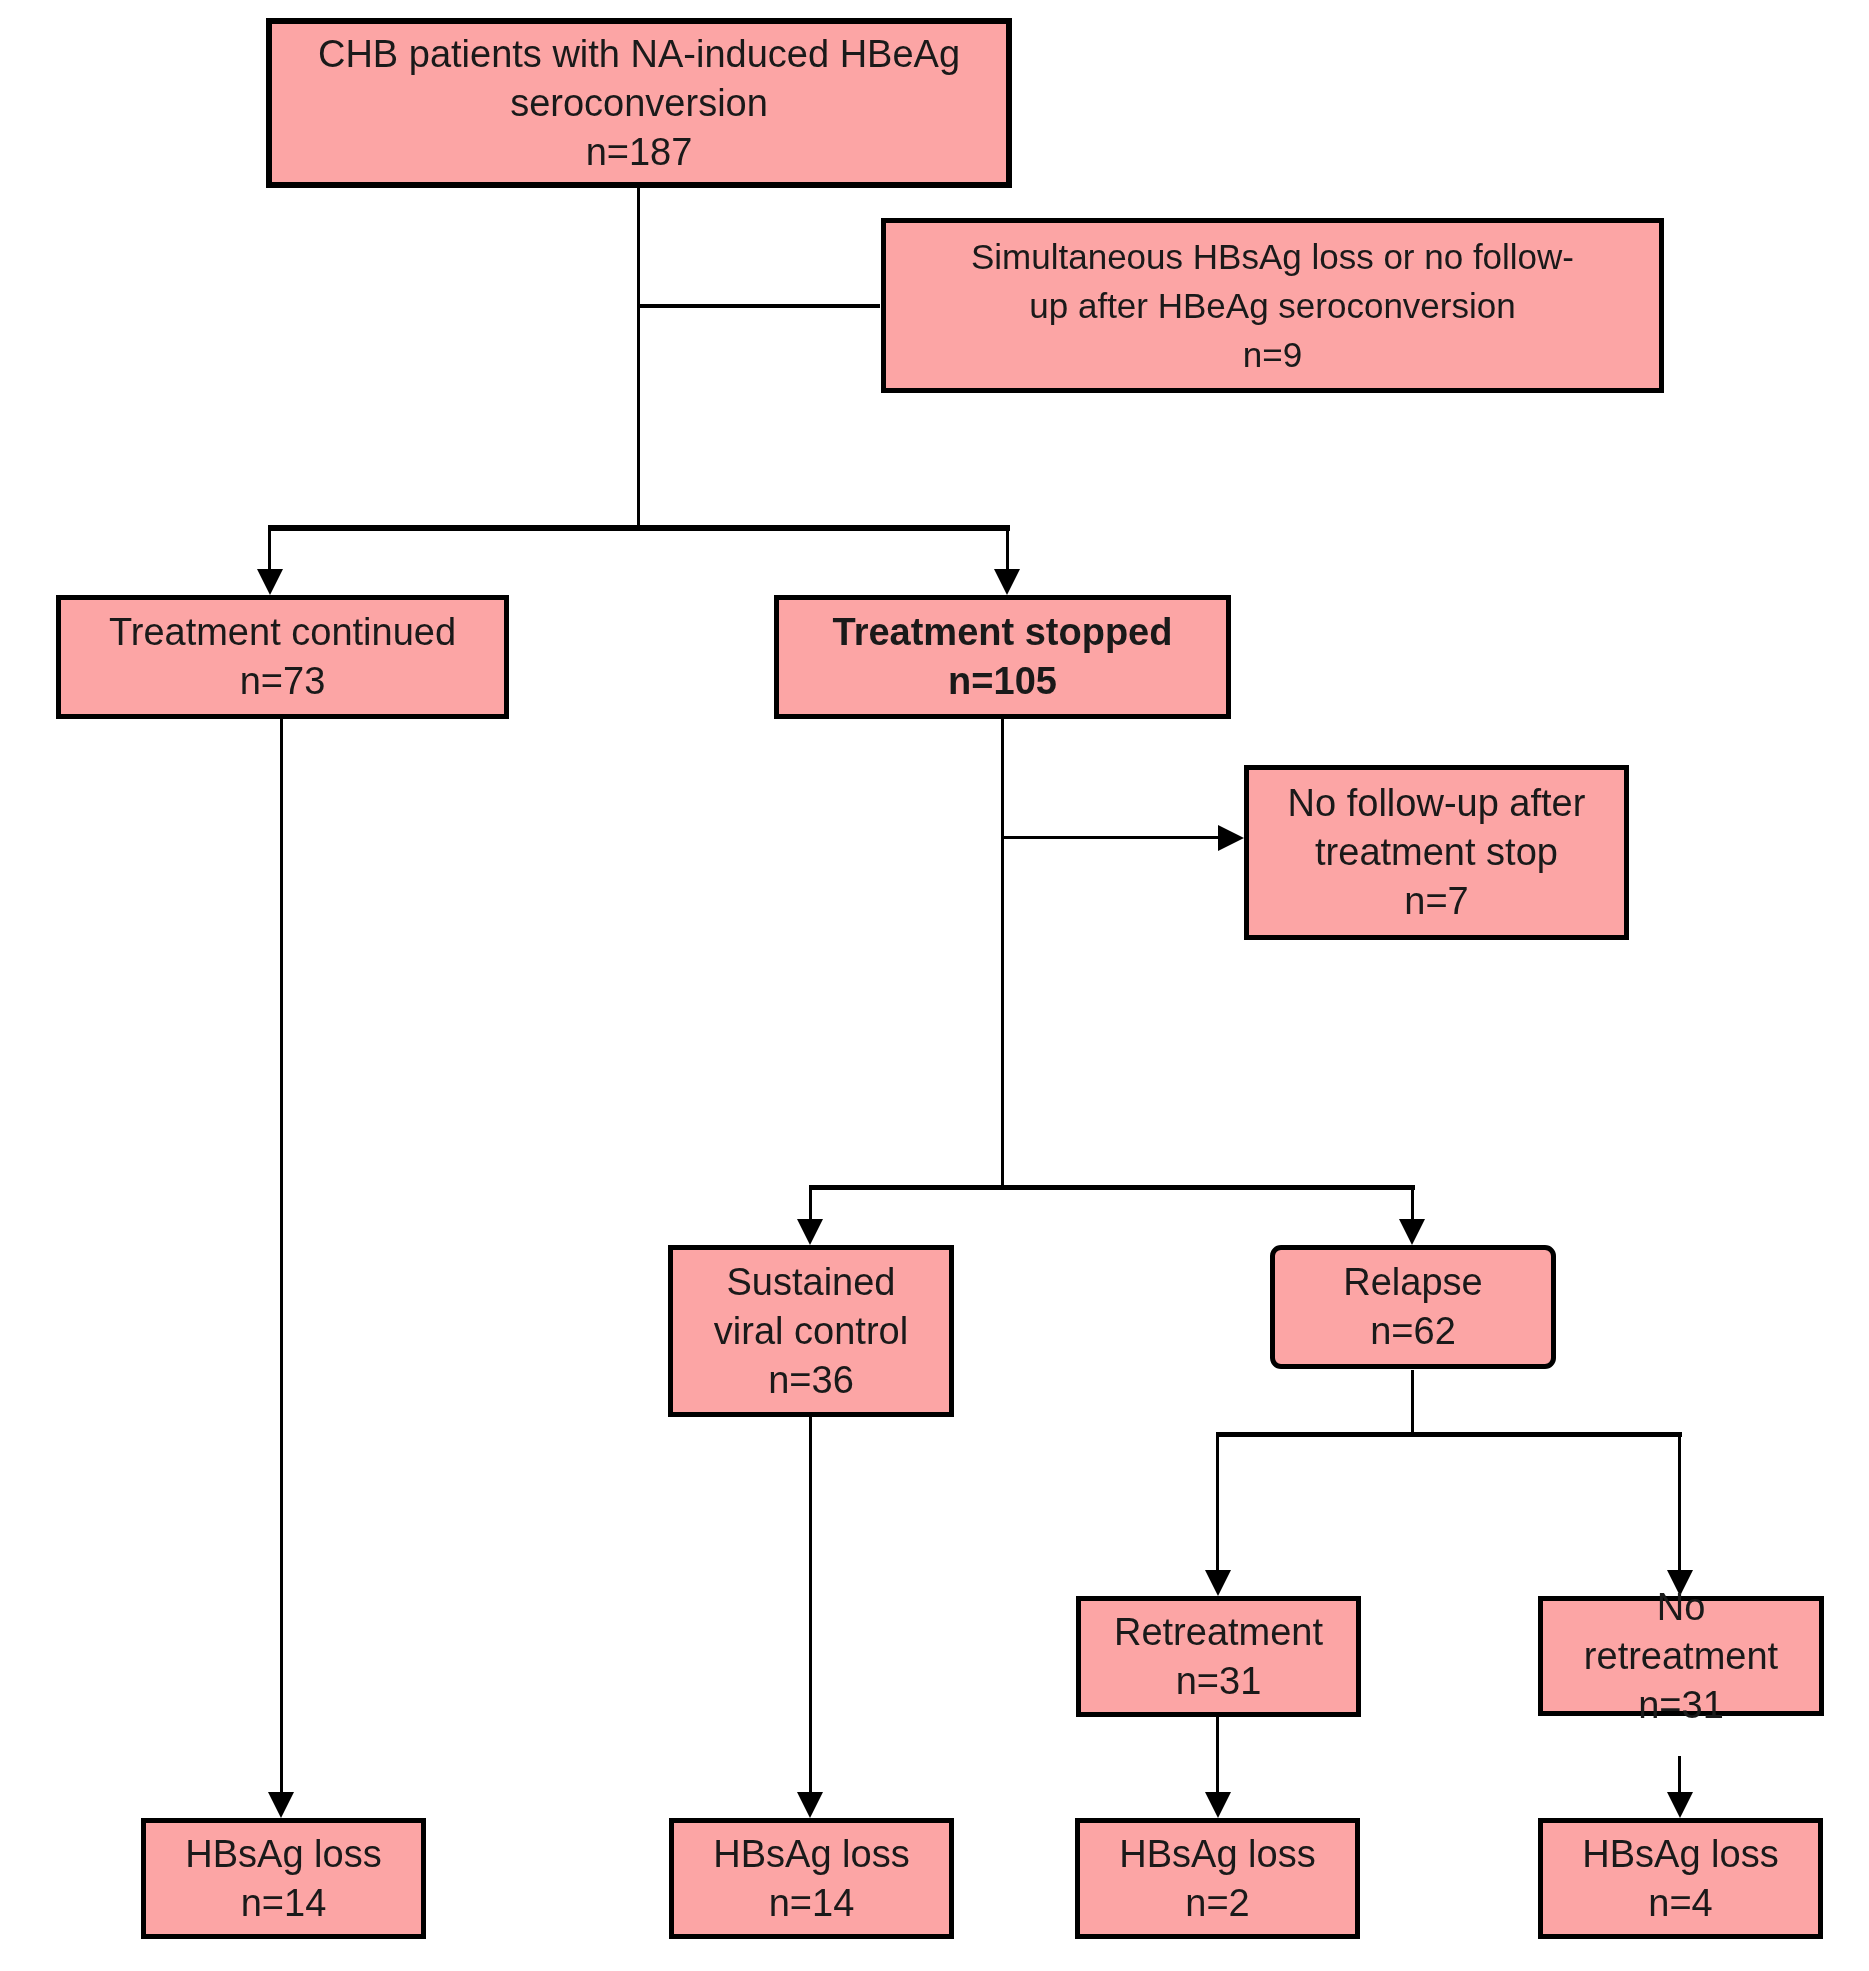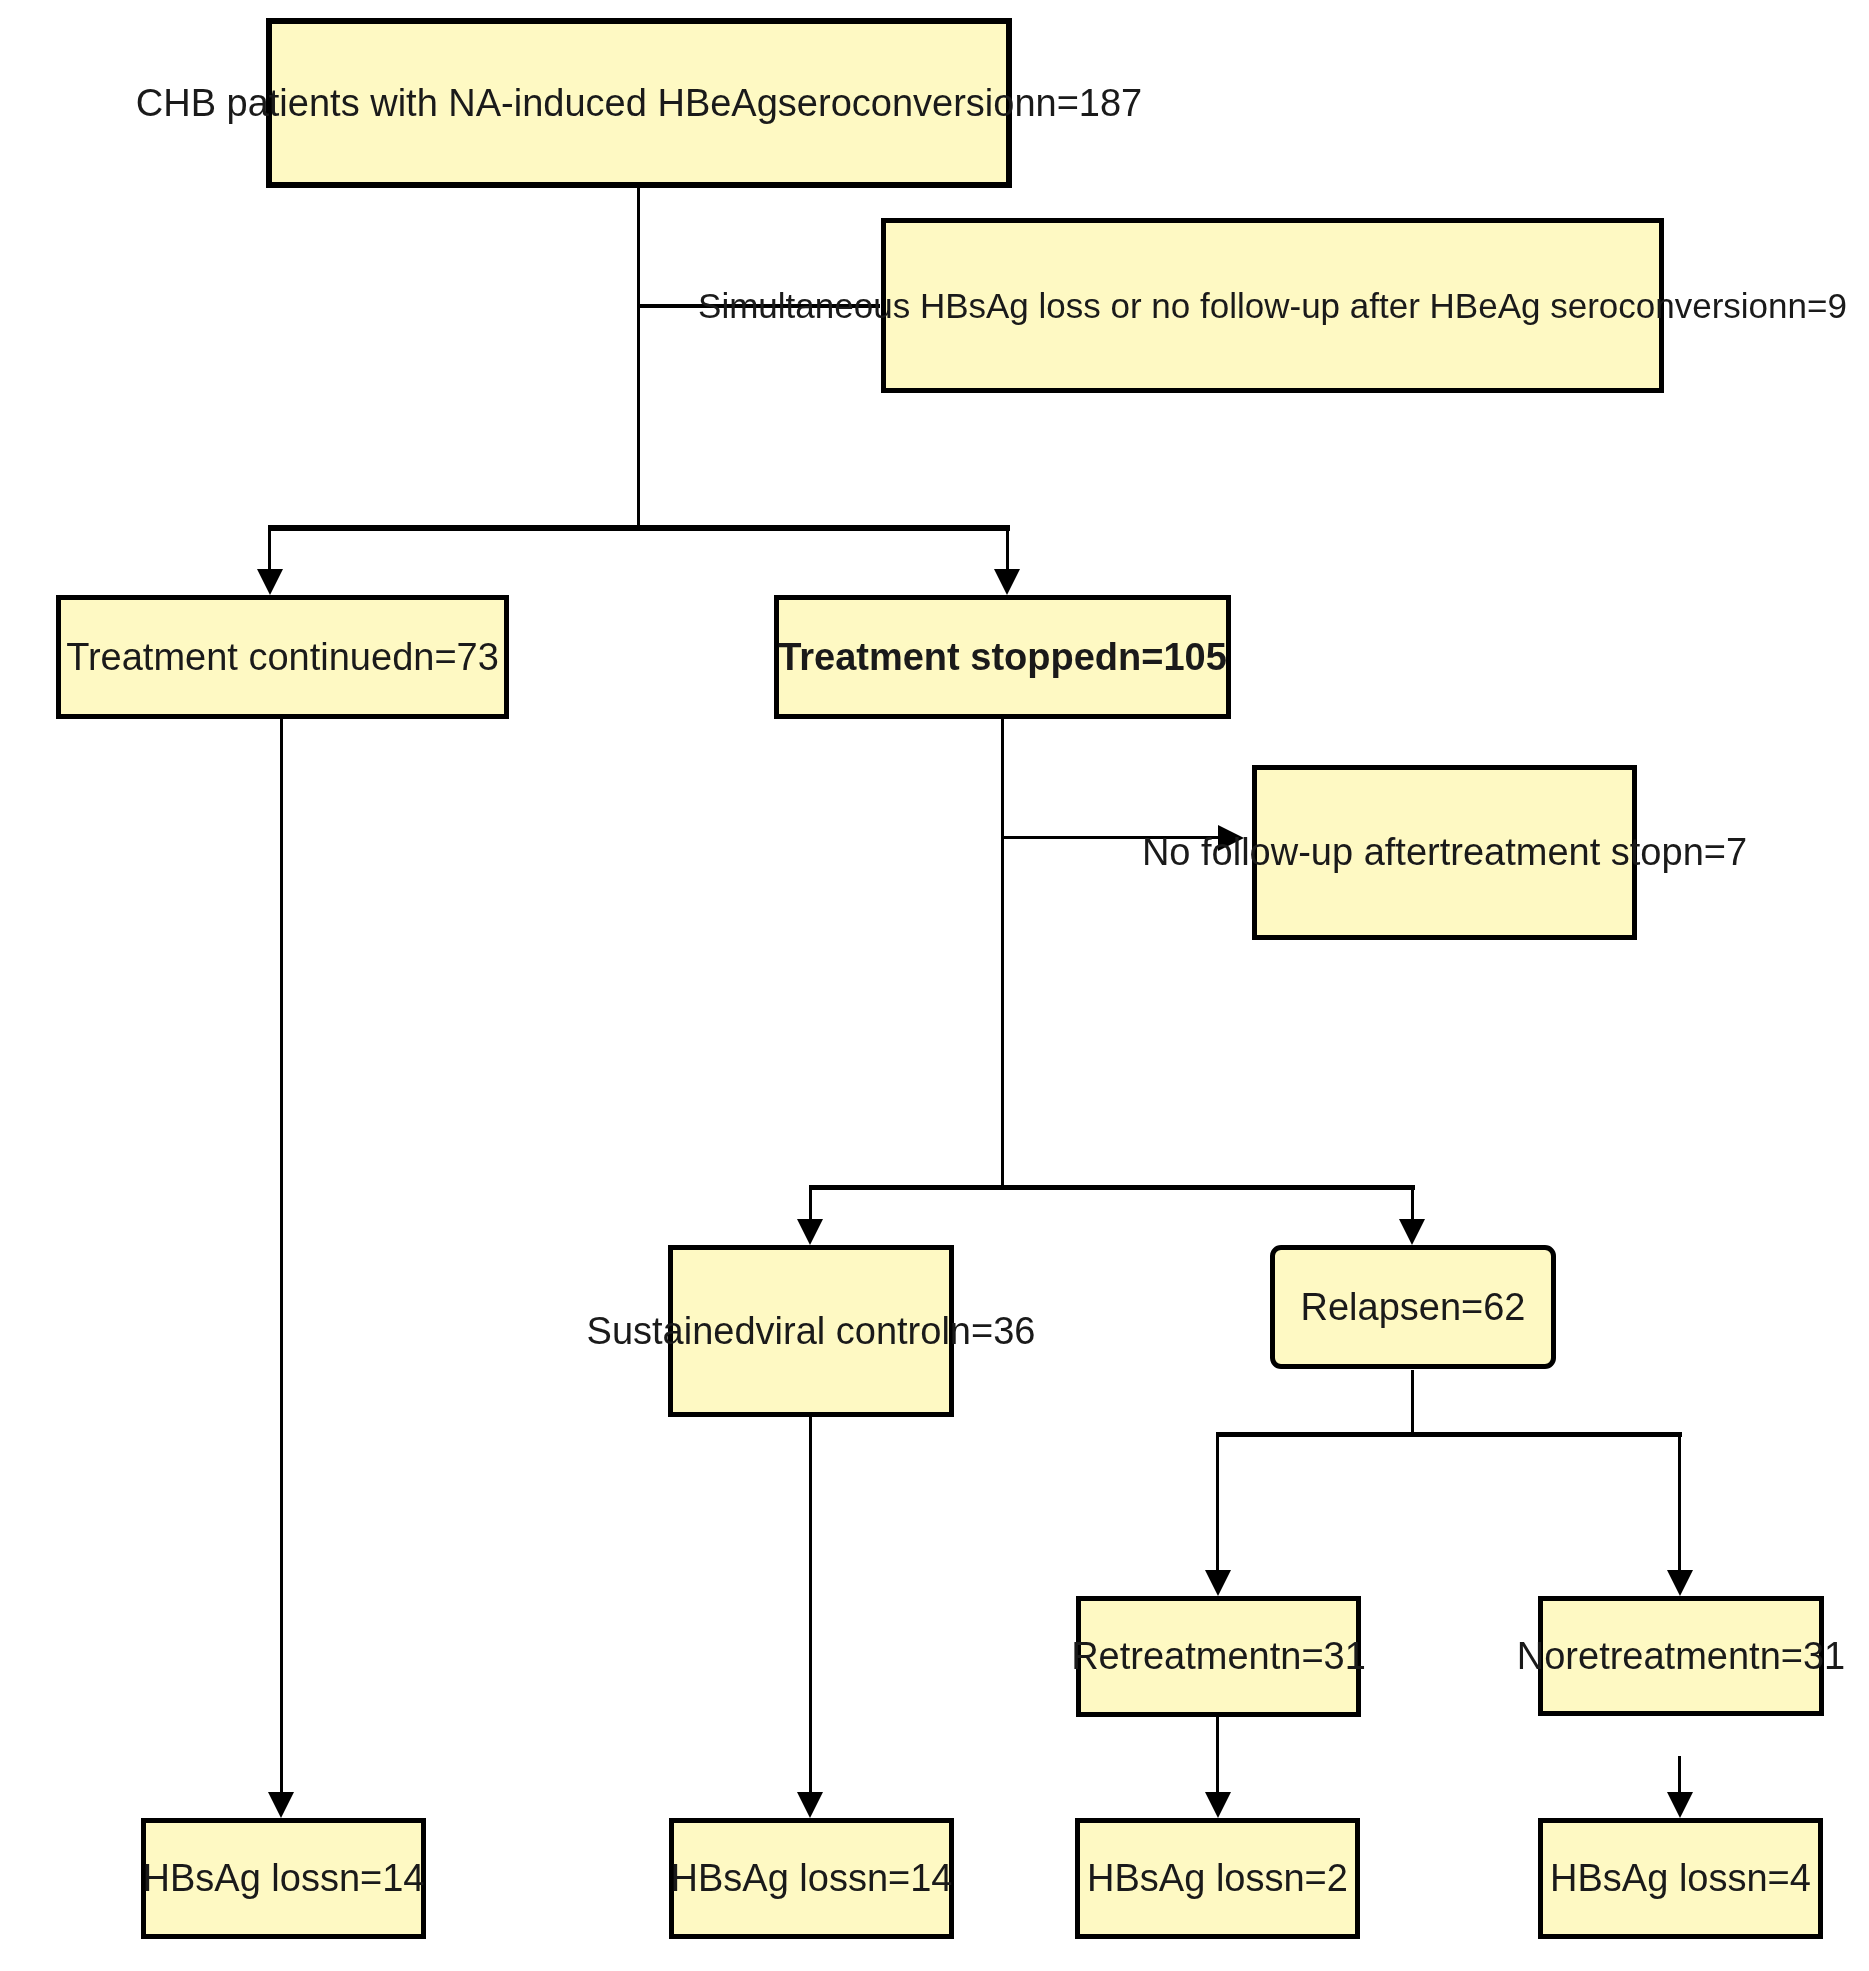--- a/index.html
+++ b/index.html
@@ -12,23 +12,23 @@
     width: 1870px;
     height: 1971px;
     background: #ffffff;
     font-family: "Liberation Sans", "DejaVu Sans", sans-serif;
     color: #1a1a1a;
   }
   .node {
     position: absolute;
     box-sizing: border-box;
     border: 5.7px solid #000000;
-    background: #fef9c3;
+    background: #fca5a5;
     display: flex;
-    flex-direction: row;
+    flex-direction: column;
     justify-content: center;
     align-items: center;
     text-align: center;
     font-size: 38px;
     line-height: 49px;
     z-index: 2;
   }
   .node.heavy { border-width: 6.5px; }
   .node .ln { white-space: nowrap; }
   .node.small-text { font-size: 35px; }
@@ -52,21 +52,21 @@
     border-bottom: 13px solid transparent;
     border-left: 26px solid #000000;
     z-index: 1;
   }
 
   
   #b-chb            { left: 266px;  top: 18px;   width: 746px; height: 170px; }
   #b-simultaneous   { left: 881px; top: 218px;  width: 783px; height: 175px; }
   #b-continued      { left: 56px;   top: 595px;  width: 453px; height: 124px; }
   #b-stopped        { left: 774px;  top: 595px;  width: 457px; height: 124px; font-weight: bold; }
-  #b-nofollowup     { left: 1244px; top: 765px;  width: 385px; height: 175px; margin-left: 8px; }
+  #b-nofollowup     { left: 1244px; top: 765px;  width: 385px; height: 175px; }
   #b-sustained      { left: 668px;  top: 1245px; width: 286px; height: 172px; }
   #b-relapse        { left: 1270px; top: 1245px; width: 286px; height: 124px; border-radius: 11px; }
   #b-retreat        { left: 1076px; top: 1596px; width: 285px; height: 121px; }
   #b-noretreat      { left: 1538px; top: 1596px; width: 286px; height: 120px; }
   #b-hbs16          { left: 141px;  top: 1818px; width: 285px; height: 121px; }
   #b-hbs14          { left: 669px;  top: 1818px; width: 285px; height: 121px; }
   #b-hbs2           { left: 1075px; top: 1818px; width: 285px; height: 121px; }
   #b-hbs0           { left: 1538px; top: 1818px; width: 285px; height: 121px; }
 
   

